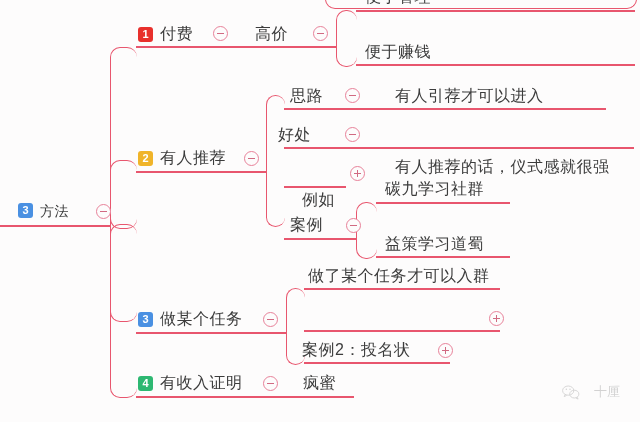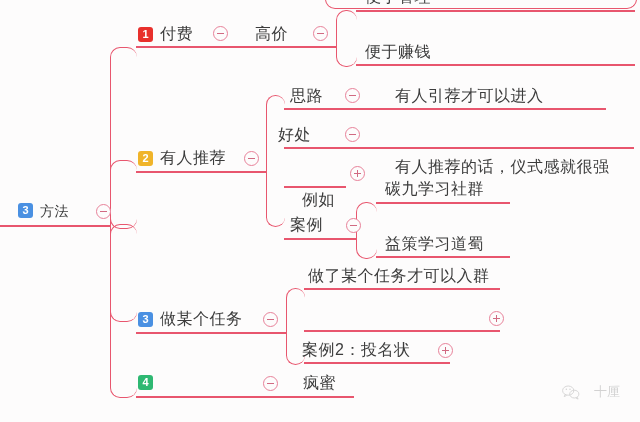--- a/index.html
+++ b/index.html
@@ -212,20 +212,21 @@
   <div class="node" style="left:302px;top:342px;">
     <span class="label">案例2：投名状</span>
   </div>
   <div class="tgl" style="left:438px;top:343px;">
     <i class="h"></i>
     <i class="v"></i>
   </div>
 
   <div class="node" style="left:138px;top:375px;">
     <span class="badge" style="background: rgb(46, 184, 114);">4</span>
+    <span class="label">有收入证明</span>
   </div>
   <div class="tgl" style="left:263px;top:376px;">
     <i class="h"></i>
   </div>
   <div class="node" style="left:303px;top:375px;">
     <span class="label">疯蜜</span>
   </div>
 
   <div id="wm" style="left:562px;top:383px;">
     <span>

